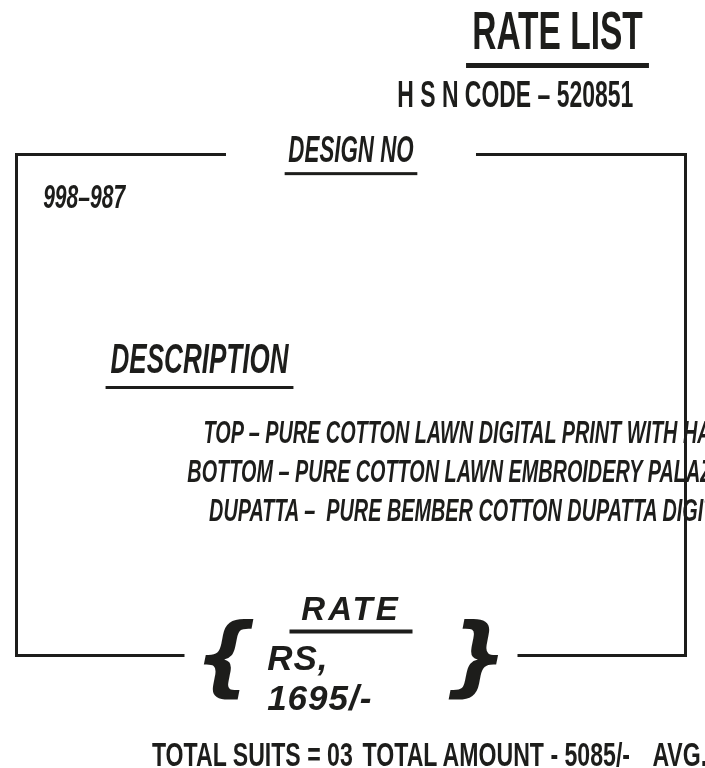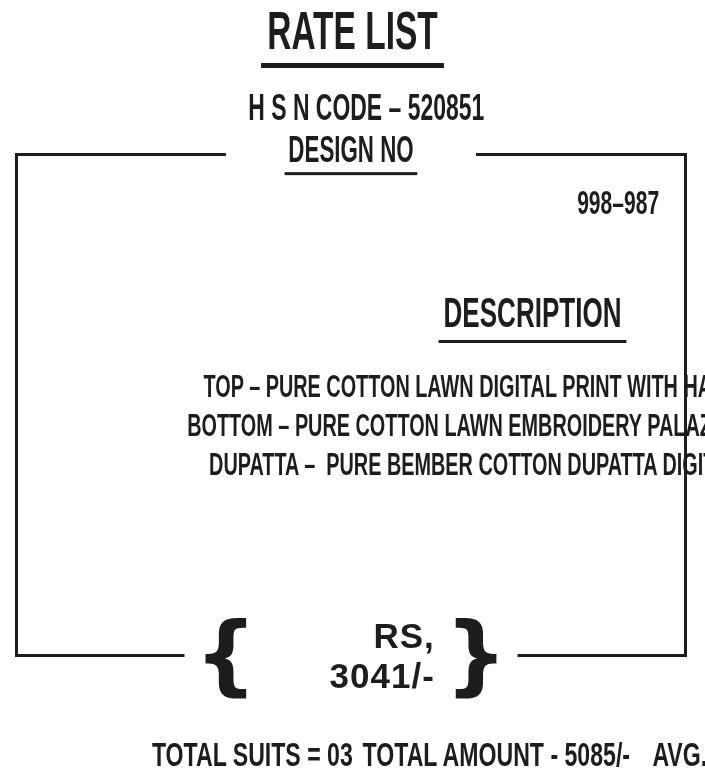--- a/index.html
+++ b/index.html
@@ -14,58 +14,59 @@
     font-family: "Liberation Sans", sans-serif;
     overflow: hidden;
     position: relative;
   }
   .cond {
     display: inline-block;
     transform: scaleX(0.62);
     transform-origin: 50% 50%;
     white-space: pre;
   }
-  .centerrow { position: absolute; left: 0; width: 100%; text-align: center; }
+  .centerrow { position: absolute; left: 0; width: 100%; text-align: right; }
 
   
   .title-row { top: 2px; }
   .title-text {
     font-size: 54px; font-weight: 700; line-height: 56px;
     border-bottom: 5px solid var(--ink);
     padding: 0 10px 5px;
   }
 
   
-  .hsn-row { top: 88px; padding-left: 28px; }
+  .hsn-row { top: 75px; padding-left: 28px; }
   .hsn-text { font-size: 37px; font-weight: 700; line-height: 40px; }
 
   
   .design-box {
     position: absolute;
     left: 15px; top: 153px;
     width: 672px; height: 504px;
     border: 3px solid var(--ink);
-    text-align: right;
+    text-align: left;
+    font-style: italic;
   }
   .design-legend {
     position: absolute; top: 0; left: 50%;
     transform: translate(-50%, -55%);
     background: var(--bg);
     padding: 0 18px;
     line-height: 40px;
   }
   .design-legend .cond {
     font-size: 36px; font-weight: 700;
     border-bottom: 3px solid var(--ink);
     padding: 0 6px 2px;
   }
-  .design-numbers { margin-top: 26px; }
+  .design-numbers { margin-top: 20px; }
   .design-number { font-size: 34px; font-weight: 700; line-height: 40px; }
 
-  .description-heading-wrap { margin-top: 68px; line-height: 46px; }
+  .description-heading-wrap { margin-top: 120px; line-height: 46px; padding-left: 30px; }
   .description-heading-wrap .cond {
     font-size: 42px; font-weight: 700;
     border-bottom: 3px solid var(--ink);
     padding: 0 8px 4px;
   }
   .description-lines { margin-top: 22px; }
   .description-line { font-size: 32px; font-weight: 700; line-height: 39px; }
 
   
   .rate-legend {
@@ -134,21 +135,22 @@
       <span class="cond">BOTTOM – PURE COTTON LAWN EMBROIDERY PALAZZO</span>
     </div>
     <div class="description-line">
       <span class="cond">DUPATTA –  PURE BEMBER COTTON DUPATTA DIGITAL PRINTED</span>
     </div>
   </div>
 
   <div class="rate-legend">
     <span class="brace">{</span>
     <span class="rate-center">
-      <span class="rate-value">RS, 3041/-</span>
+      <span class="rate-label">RATE</span>
+      <span class="rate-value">RS, 1695/-</span>
     </span>
     <span class="brace">}</span>
   </div>
 
 </div>
 
 <div class="centerrow summary-row">
   <span class="summary-inner">
     <span>TOTAL SUITS = 03</span>
     <span>TOTAL AMOUNT - 5085/-</span>

